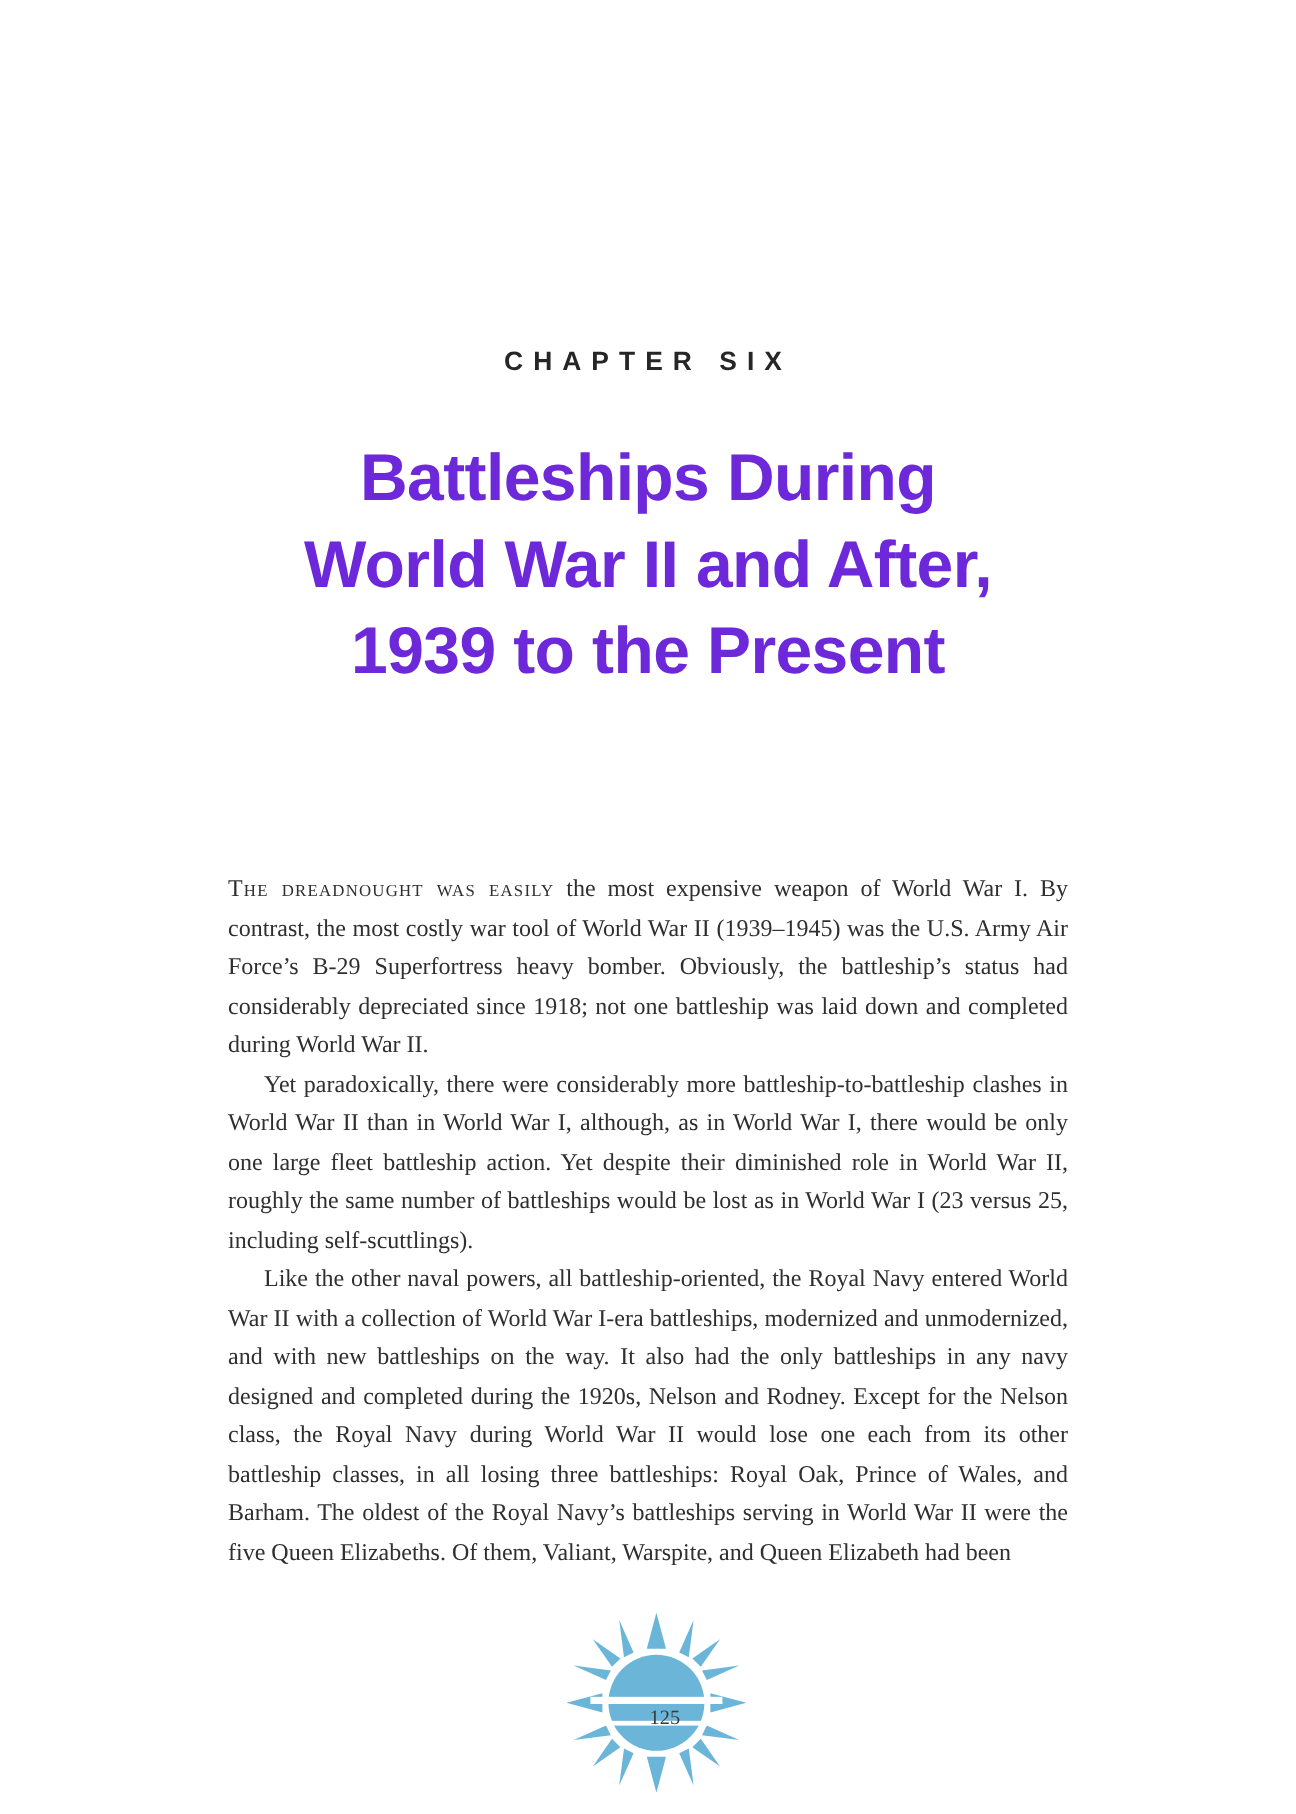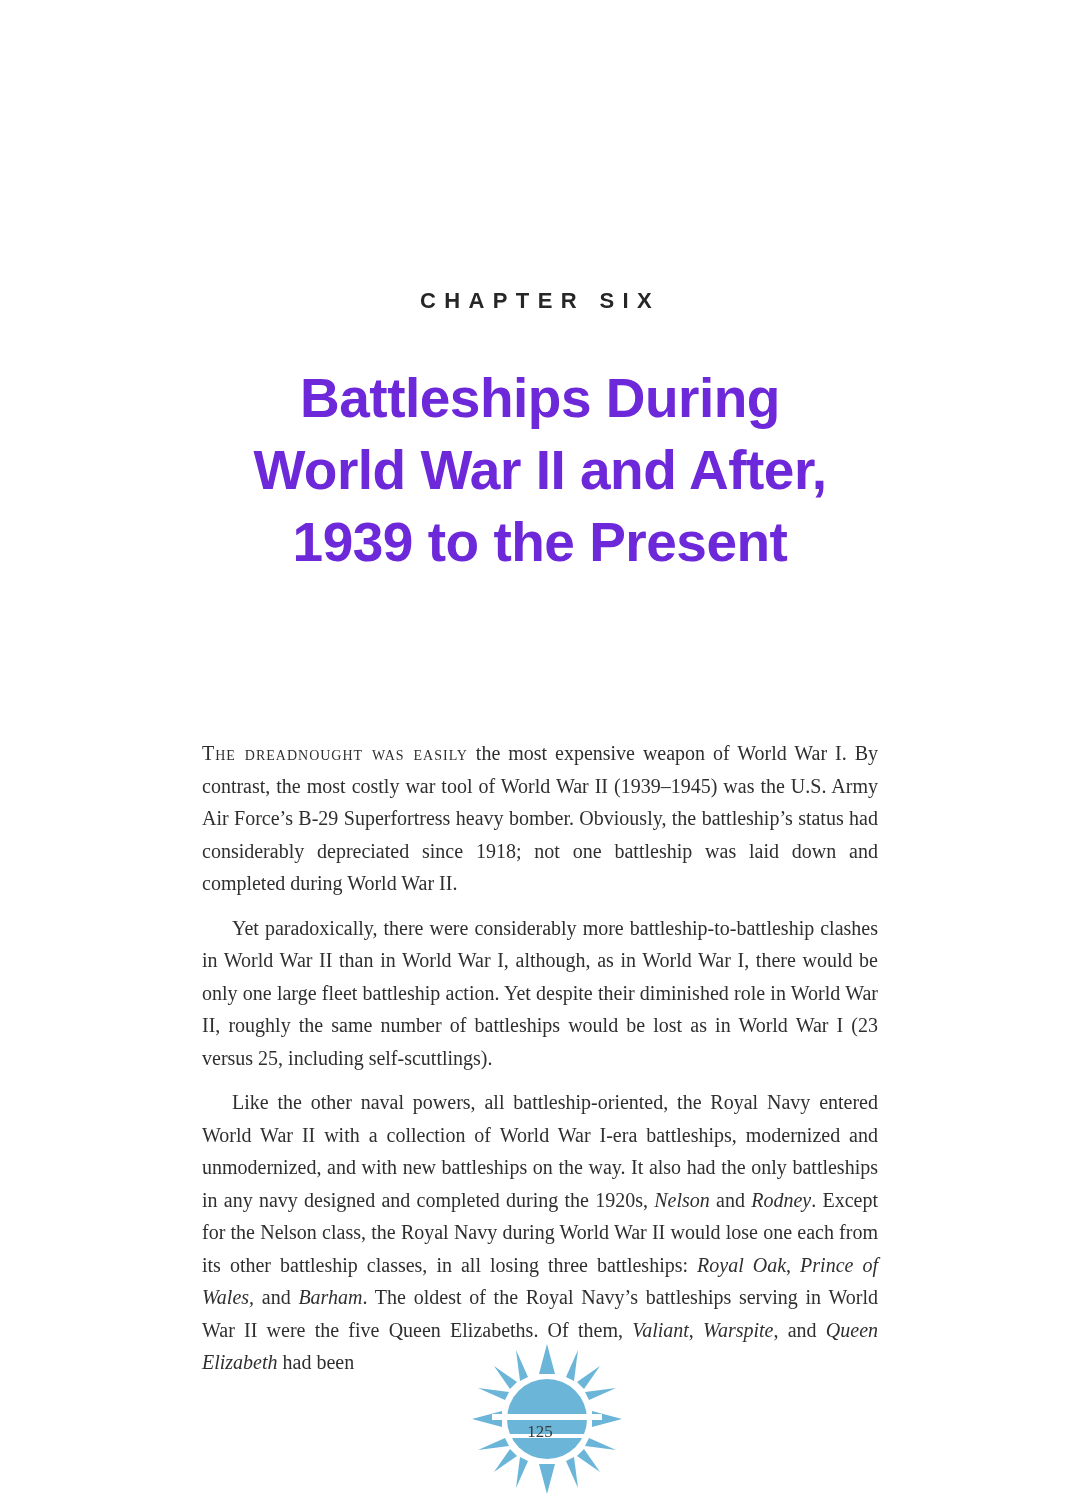--- a/index.html
+++ b/index.html
@@ -39,28 +39,28 @@
   .body-text {
     position: absolute;
     top: 725px;
     left: 190px;
     width: 700px;
     font-size: 20px;
     line-height: 32.5px;
     color: #2f2f2f;
     text-align: justify;
   }
-  .body-text p { margin: 12px; }
+  .body-text p { margin: 0; }
   .body-text p.indent { text-indent: 30px; }
   .sc { font-variant: small-caps; letter-spacing: 1px; }
-  .it { font-style: italic; }
+  .it { }
   .page-number {
     position: absolute;
     top: 1422px;
-    left: 190px;
+    left: 204px;
     width: 700px;
     text-align: center;
     font-size: 17px;
     color: #3a3a3a;
     z-index: 3;
   }
   .watermark {
     position: absolute;
     left: 0;
     bottom: 18px;

